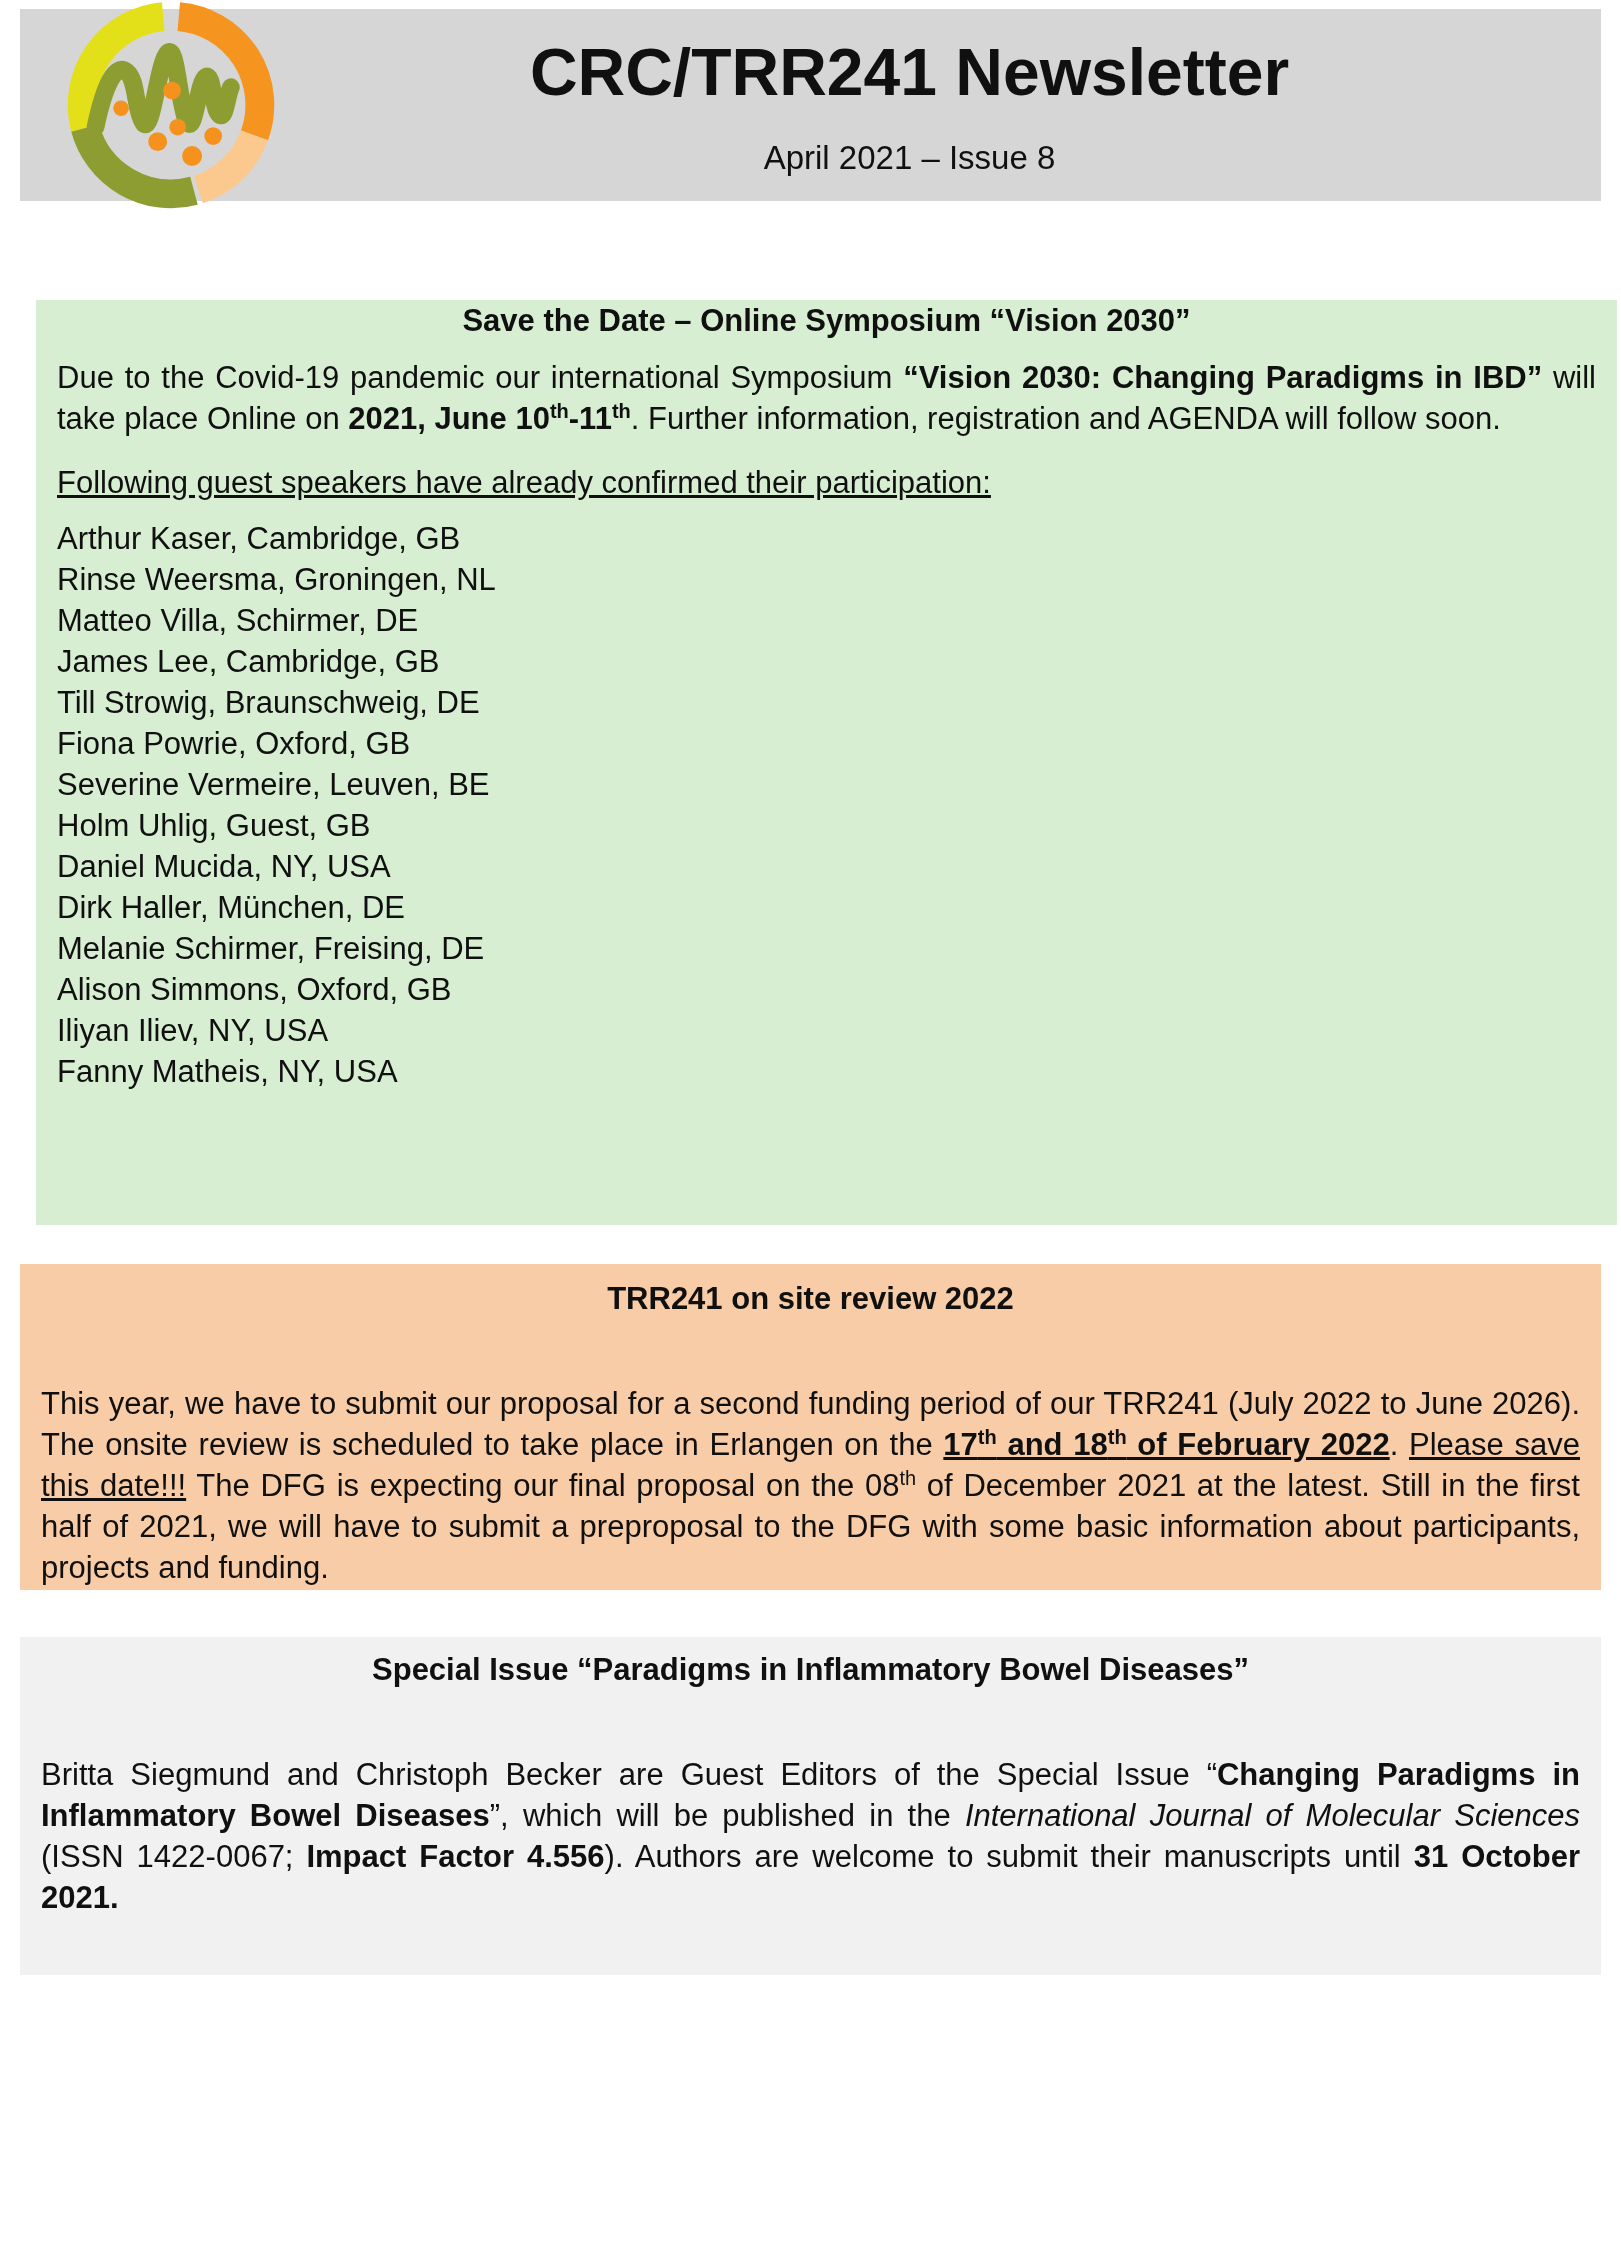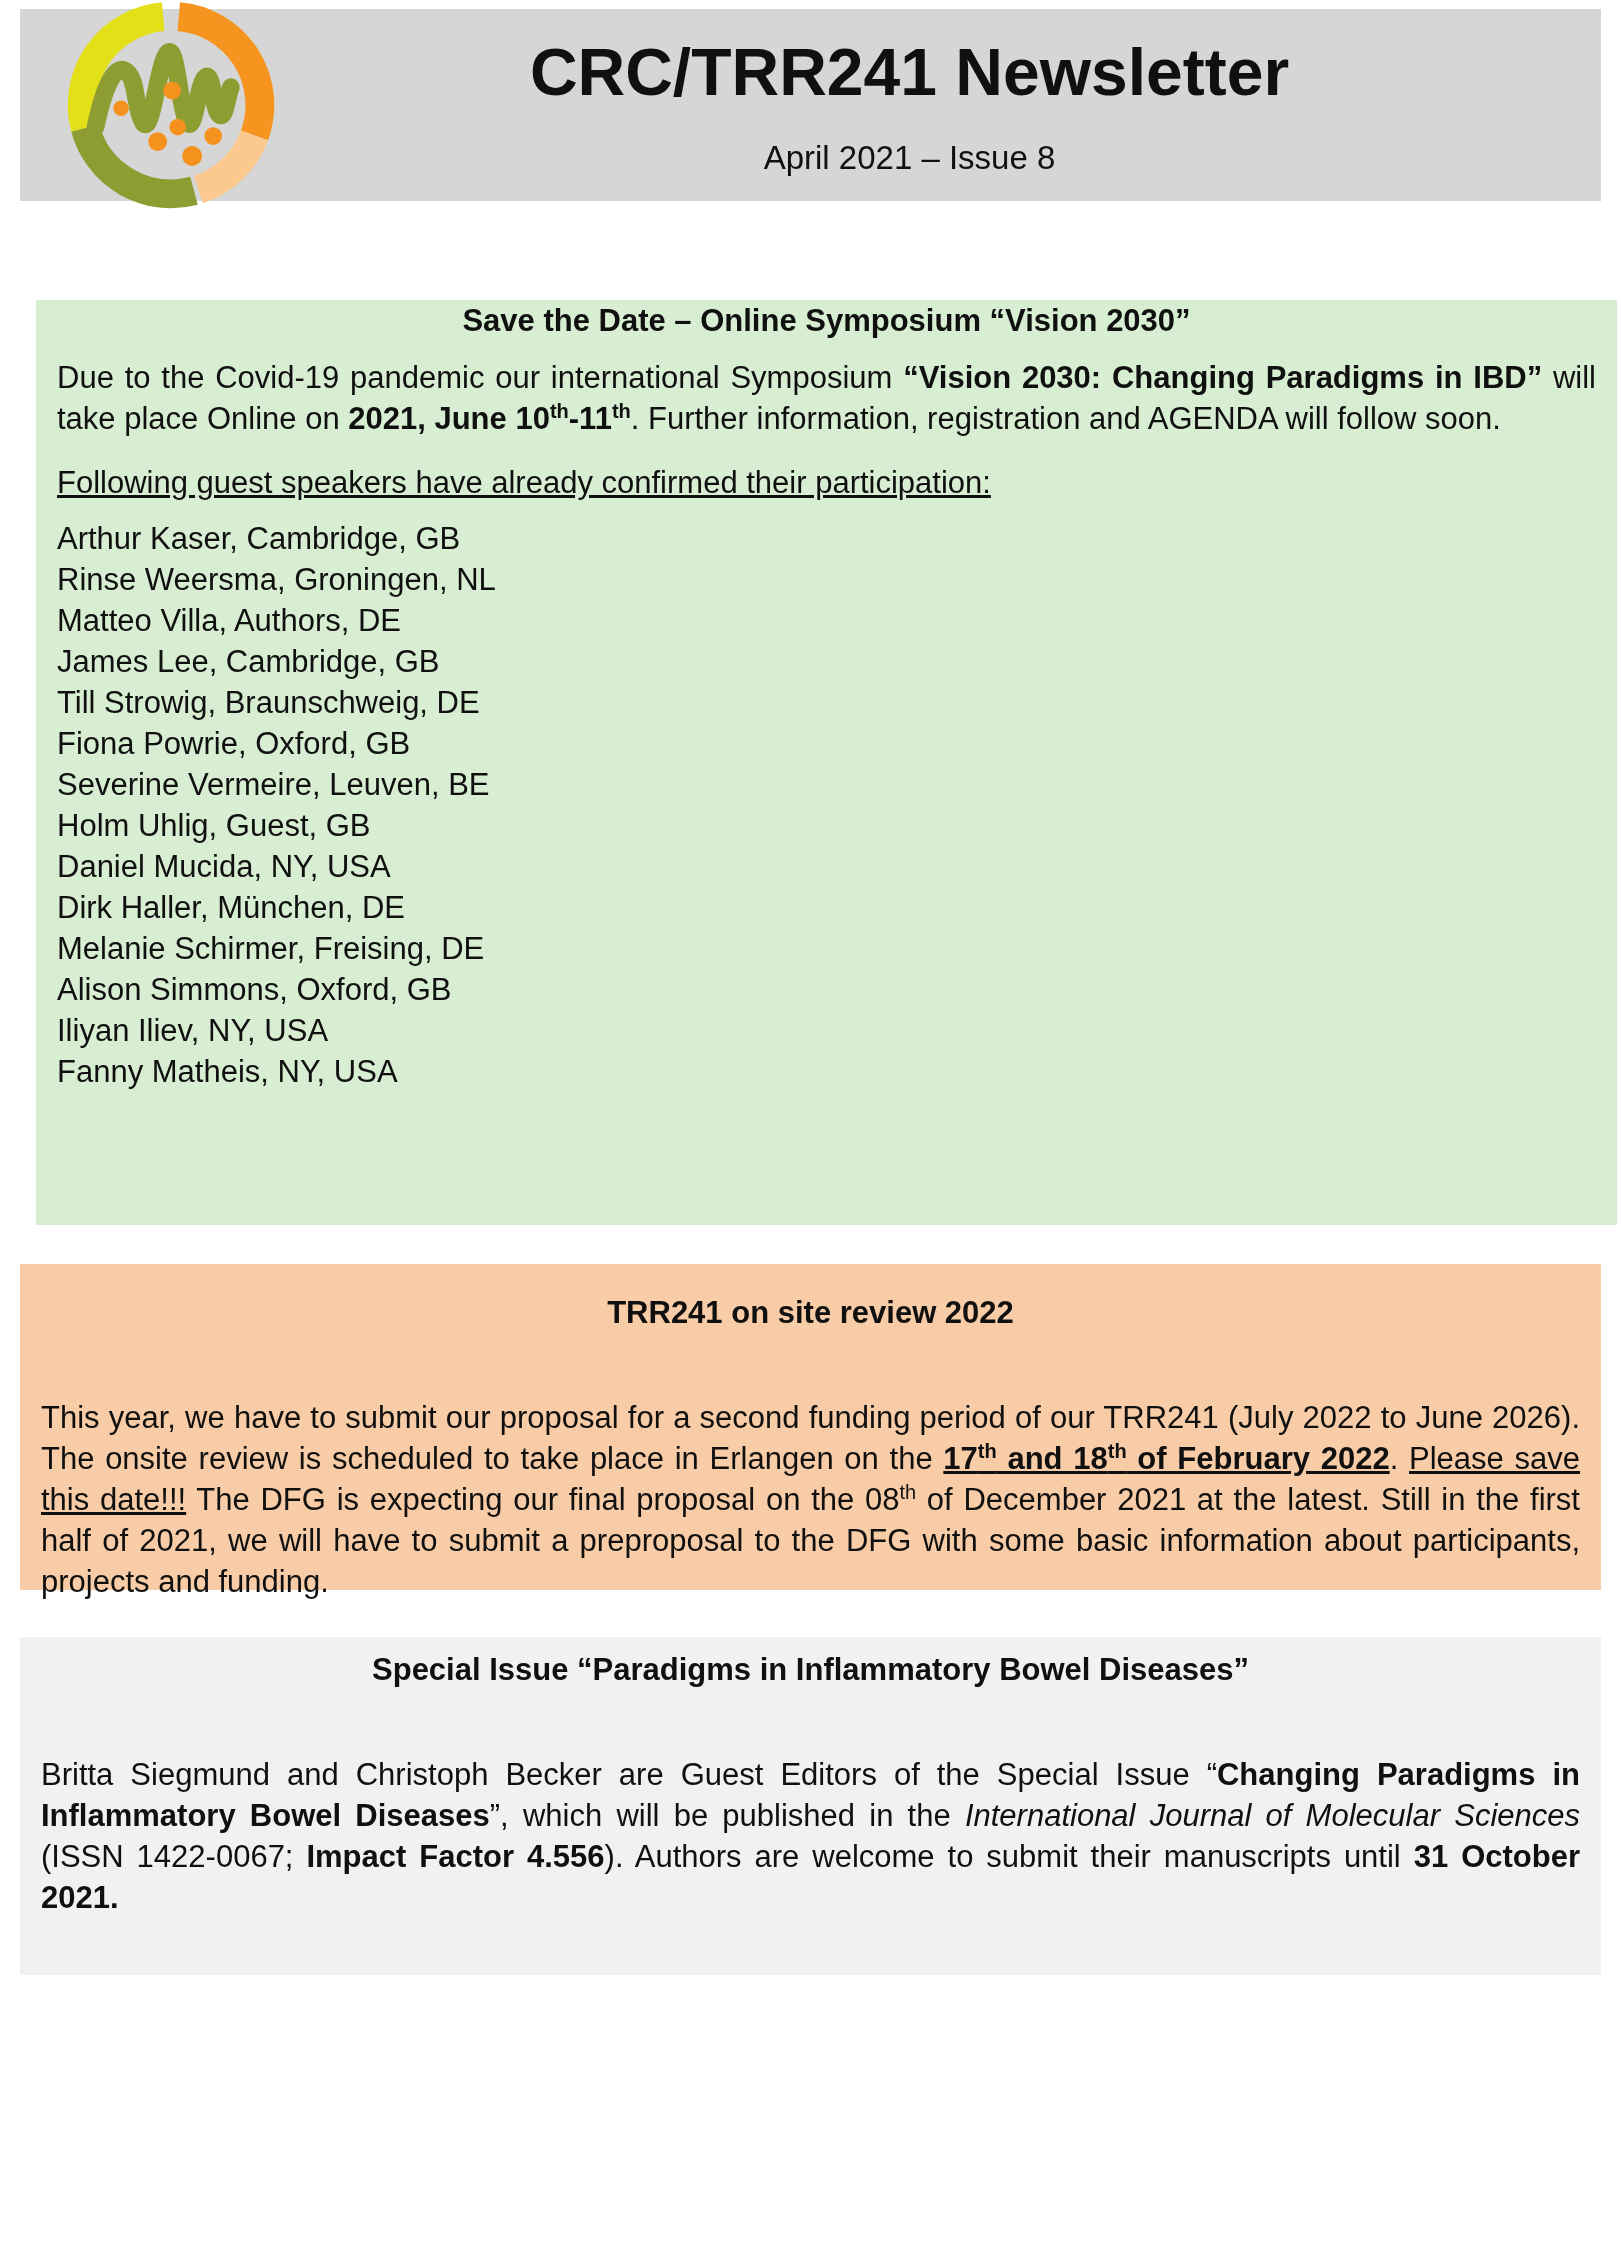--- a/index.html
+++ b/index.html
@@ -23,21 +23,21 @@
   }
   .title{font-size:66px;font-weight:bold;line-height:76px;white-space:nowrap;}
   .subtitle{font-size:33px;font-weight:normal;line-height:49px;margin-top:23px;white-space:nowrap;}
 
   
   .sec{
     position:absolute;left:20px;width:1581px;box-sizing:border-box;
     padding:0 21px;font-size:31px;line-height:41px;
   }
   .sec-green{top:300px;height:925px;margin-left:16px;}
-  .sec-orange{top:1264px;height:326px;padding-top:28px;}
+  .sec-orange{top:1264px;height:326px;padding-top:14px;}
   .sec-grey{top:1637px;height:338px;padding-top:12px;}
 
   h2{font-size:31px;line-height:41px;font-weight:bold;text-align:center;margin:0;}
   .mb-small{margin-bottom:16px;}
   .mb-large{margin-bottom:64px;}
 
   p{margin:0;}
   .just{text-align:justify;}
   .para-gap{margin-bottom:23px;}
 
@@ -74,21 +74,21 @@
     </div>
   </div>
 
   <section class="sec sec-green" style="background: rgb(215, 238, 210);">
     <h2 class="mb-small">Save the Date – Online Symposium “Vision 2030”</h2>
     <p class="just para-gap"><span>Due to the Covid-19 pandemic our international Symposium </span><span class="b">“Vision 2030: Changing Paradigms in IBD”</span><span> will take place Online on </span><span class="b">2021, June 10</span><span class="b sup">th</span><span class="b">-11</span><span class="b sup">th</span><span>. Further information, registration and AGENDA will follow soon.</span></p>
     <p class="speakers-intro">Following guest speakers have already confirmed their participation:</p>
     <div class="speakers">
         <div>Arthur Kaser, Cambridge, GB</div>
         <div>Rinse Weersma, Groningen, NL</div>
-        <div>Matteo Villa, Authors, DE</div>
+        <div>Matteo Villa, Schirmer, DE</div>
         <div>James Lee, Cambridge, GB</div>
         <div>Till Strowig, Braunschweig, DE</div>
         <div>Fiona Powrie, Oxford, GB</div>
         <div>Severine Vermeire, Leuven, BE</div>
         <div>Holm Uhlig, Guest, GB</div>
         <div>Daniel Mucida, NY, USA</div>
         <div>Dirk Haller, München, DE</div>
         <div>Melanie Schirmer, Freising, DE</div>
         <div>Alison Simmons, Oxford, GB</div>
         <div>Iliyan Iliev, NY, USA</div>

